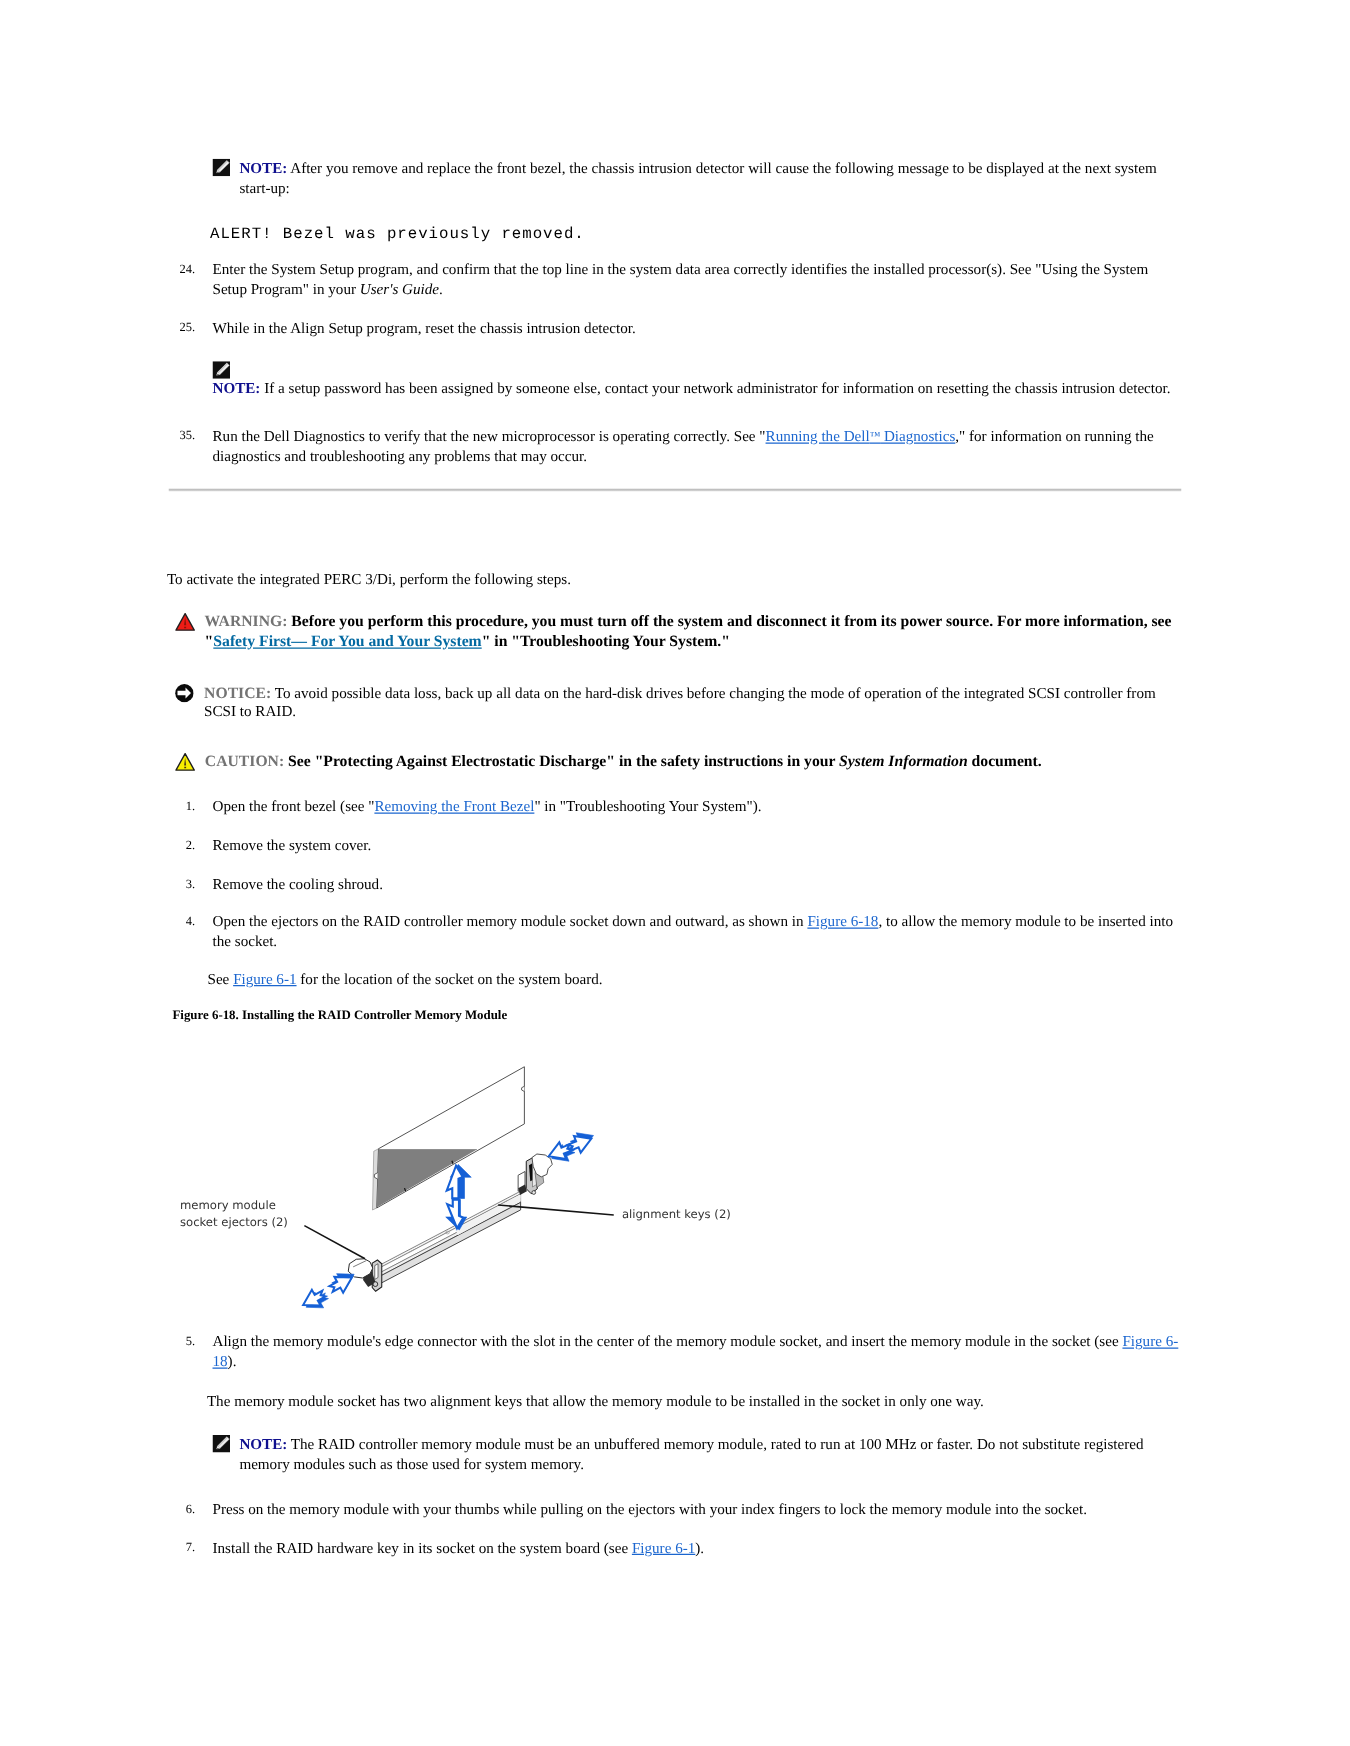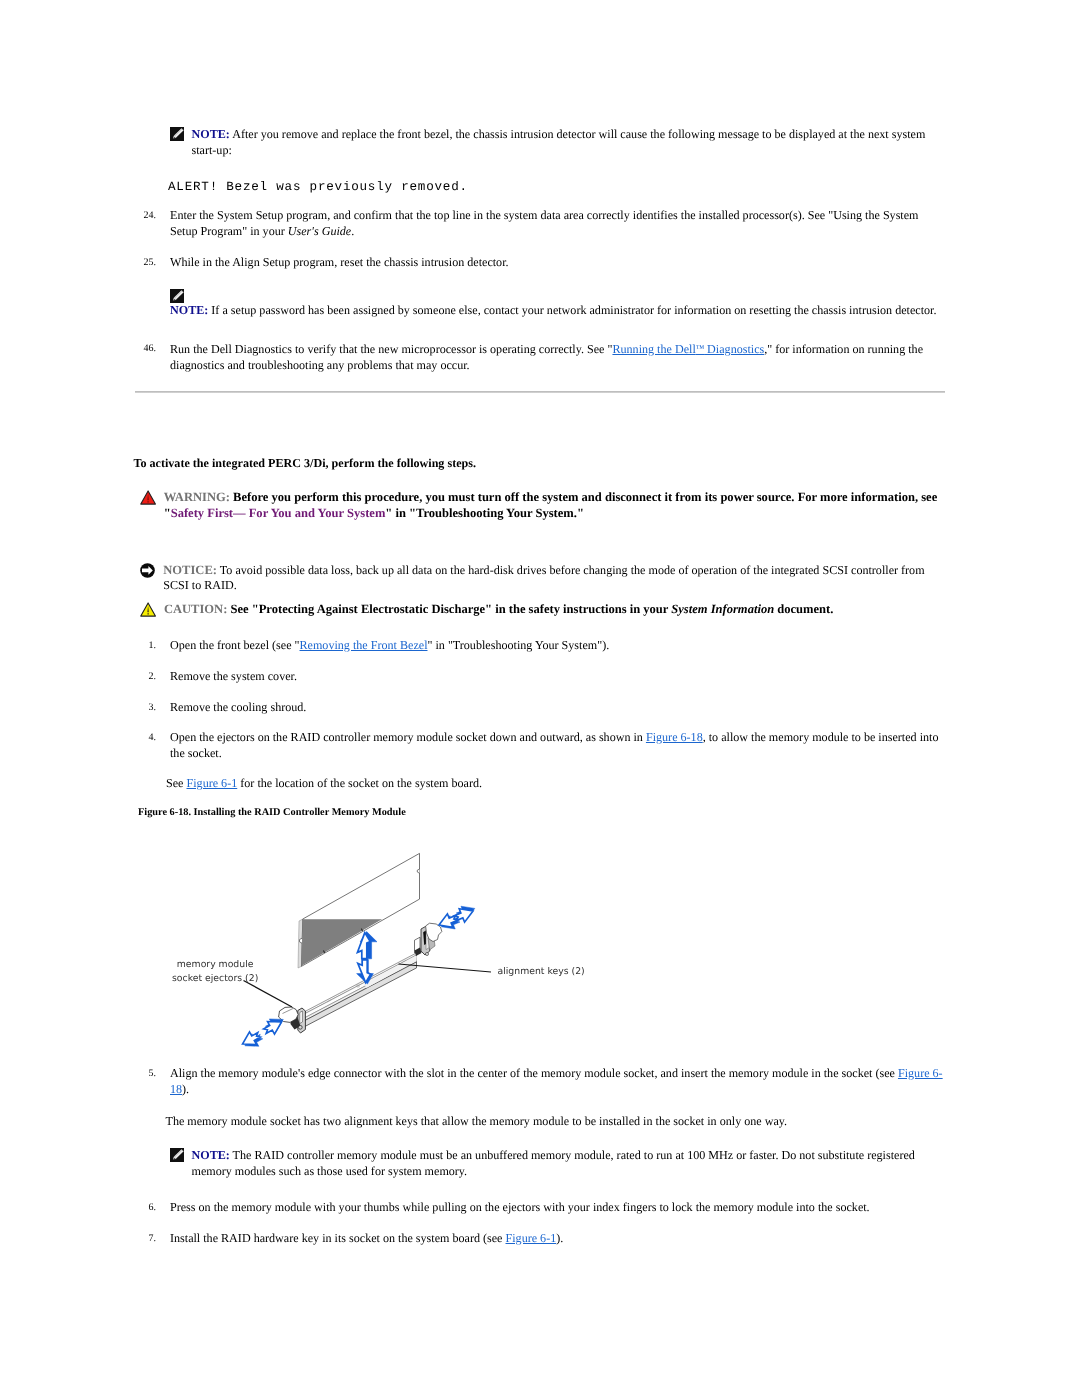--- a/index.html
+++ b/index.html
@@ -14,21 +14,21 @@
   
   .adm{position:absolute;display:flex;align-items:flex-start;}
   .adm .ico{flex:0 0 auto;position:relative;}
   .adm .txt{font-size:12.1px;line-height:15.6px;}
   .kw{color:#737373;font-weight:bold;}
   .adm .txt b, .adm .txt .lnk-b, .adm .txt .kw{font-size:12.55px;}
   .kw-note{color:#10108e;font-weight:bold;}
 
   
   a, .lnk{color:#1b66cf;text-decoration:underline;}
-  .lnk-b{color:#701a75;font-weight:bold;}
+  .lnk-b{color:#0369a1;text-decoration:underline;font-weight:bold;}
 
   
   .li{position:absolute;}
   .li .num{position:absolute;left:0;top:0;width:17px;text-align:right;font-size:10px;line-height:15.6px;}
   .li .li-txt{margin-left:31px;font-size:12.1px;line-height:15.6px;}
 
   .hr{position:absolute;height:2px;background:linear-gradient(#b5b5b5,#d8d8d8);}
   h1.t{position:absolute;margin:0;font-family:"Liberation Sans",sans-serif;
        color:#22219b;font-weight:normal;font-size:18px;letter-spacing:1.7px;line-height:18px;}
   .mono{position:absolute;font-family:"Liberation Mono",monospace;font-size:12.6px;letter-spacing:0.77px;line-height:15.6px;}
@@ -89,41 +89,41 @@
             <path d="M3.3,11.2 L4.0,8.7 L6.1,10.6 Z" fill="#ffffff" stroke="#777" stroke-width="0.25"></path>
             <path d="M3.3,11.2 L4.45,10.1 L5.1,10.75 Z" fill="#111" stroke="none"></path>
             <path d="M11.4,1.4 L13.6,3.2" stroke="#8a8a8a" stroke-width="0.3"></path>
           </g>
         </svg>
       </span>
     <span class="txt"><span class="kw-note">NOTE:</span><span> If a setup password has been assigned by someone else, contact your network administrator for information on resetting the chassis intrusion detector.</span></span>
   </div>
 
   <div class="li" style="left:139px;top:341px;width:804px;">
-    <span class="num">46.</span>
+    <span class="num">35.</span>
     <div class="li-txt"><span>Run the Dell Diagnostics to verify that the new microprocessor is operating correctly. See "</span><span class="lnk"><span>Running the Dell</span><span class="tm">™</span><span> Diagnostics</span></span><span>," for information on running the diagnostics and troubleshooting any problems that may occur.</span></div>
   </div>
 
   <div class="hr" style="left:135px;top:390.5px;width:810px;"></div>
 
 
-  <div class="body" style="position:absolute;left:133.5px;top:456px;width:810px;font-weight:bold;">To activate the integrated PERC 3/Di, perform the following steps.</div>
+  <div class="body" style="position:absolute;left:133.5px;top:456px;width:810px;">To activate the integrated PERC 3/Di, perform the following steps.</div>
 
   <div class="adm" style="left:139.7px;top:490px;width:807px;">
     <span class="ico warn-ico">
         <svg width="16" height="15" viewBox="0 0 16 15">
           <path d="M8.1,0.9 L15.4,14.1 L0.8,14.1 Z" fill="#ed1c16" stroke="#231f20" stroke-width="1.1" stroke-linejoin="round"></path>
           <path d="M8.1,3.6 L9.0,10.2 L7.2,10.2 Z" fill="#8c1209"></path>
           <path d="M7.3,11.3 L8.9,11.3 L8.9,12.6 L7.3,12.6 Z" fill="#8c1209"></path>
         </svg>
       </span>
     <span class="txt"><span class="kw">WARNING:</span><b> Before you perform this procedure, you must turn off the system and disconnect it from its power source. For more information, see "</b><span class="lnk-b">Safety First— For You and Your System</span><b>" in "Troubleshooting Your System."</b></span>
   </div>
 
-  <div class="adm" style="left:140.3px;top:546.8px;width:807px;margin-top:16px;">
+  <div class="adm" style="left:140.3px;top:546.8px;width:807px;">
     <span class="ico notice-ico">
         <svg width="15" height="15" viewBox="0 0 15 15">
           <circle cx="7.5" cy="7.5" r="7.3" fill="#0a0a0a"></circle>
           <path d="M2.0,5.6 L8.4,5.6 L8.4,3.0 L12.8,7.4 L8.4,11.8 L8.4,9.2 L2.0,9.2 Z" fill="#ffffff"></path>
         </svg>
       </span>
     <span class="txt"><span class="kw">NOTICE:</span><span> To avoid possible data loss, back up all data on the hard-disk drives before changing the mode of operation of the integrated SCSI controller from SCSI to RAID.</span></span>
   </div>
 
   <div class="adm" style="left:139.9px;top:601.9px;width:807px;">
@@ -220,21 +220,21 @@
           <path d="M242.50,1044.00 L256.49,1044.48 L254.26,1040.46 L260.38,1037.06 L256.49,1036.24 L257.86,1032.51 L251.73,1035.91 L249.50,1031.89 Z" fill="#ffffff" stroke="#1560d6" stroke-width="1.6" stroke-linejoin="miter"></path>
         </g>
 <g>
           <path d="M283.30,1019.40 L269.31,1018.92 L271.54,1022.94 L265.42,1026.34 L269.31,1027.16 L267.94,1030.89 L274.07,1027.49 L276.30,1031.51 Z" fill="#1560d6" stroke="#1560d6" stroke-width="0.5"></path>
           <path d="M281.50,1022.00 L267.51,1021.52 L269.74,1025.54 L263.62,1028.94 L267.51,1029.76 L266.14,1033.49 L272.27,1030.09 L274.50,1034.11 Z" fill="#ffffff" stroke="#1560d6" stroke-width="1.6" stroke-linejoin="miter"></path>
         </g>
 <path d="M243.5,980.5 L292.0,1007.0" stroke="#141414" stroke-width="1.25" fill="none"></path>
 <path d="M398.5,964.0 L491.0,972.0" stroke="#141414" stroke-width="1.25" fill="none"></path>
 </svg>
 
-    <div class="figlbl" style="left:32px;top:130px;text-align:center;">
+    <div class="figlbl" style="left:4px;top:130px;">
       <div>memory module</div>
       <div>socket ejectors (2)</div>
     </div>
     <div class="figlbl" style="left:357.5px;top:137px;text-align:center;">alignment keys (2)</div>
   </div>
 
   <div class="li" style="left:139px;top:1066.3px;width:804px;">
     <span class="num">5.</span>
     <div class="li-txt"><span>Align the memory module's edge connector with the slot in the center of the memory module socket, and insert the memory module in the socket (see </span><span class="lnk">Figure 6-18</span><span>).</span></div>
   </div>

